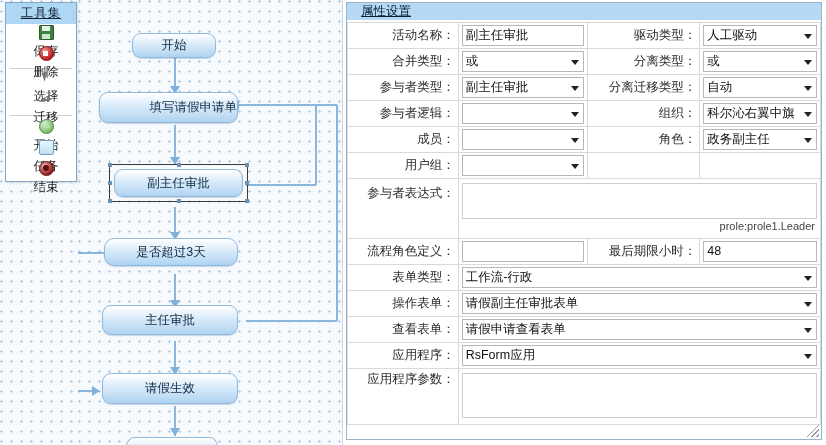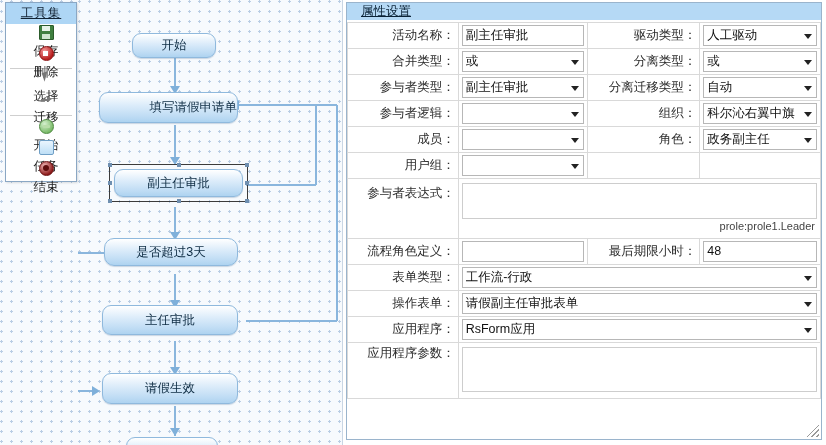--- a/index.html
+++ b/index.html
@@ -403,20 +403,26 @@
         </td>
       </tr>
 
       <tr>
         <td class="lab">操作表单：</td>
         <td class="fld" colspan="3">
           <div class="sel">请假副主任审批表单</div>
         </td>
       </tr>
 
+      <tr>
+        <td class="lab">查看表单：</td>
+        <td class="fld" colspan="3">
+          <div class="sel">请假申请查看表单</div>
+        </td>
+      </tr>
 
       <tr>
         <td class="lab">应用程序：</td>
         <td class="fld" colspan="3">
           <div class="sel">RsForm应用</div>
         </td>
       </tr>
 
       <tr>
         <td class="lab" style="height:56px;vertical-align:top;">应用程序参数：</td>

